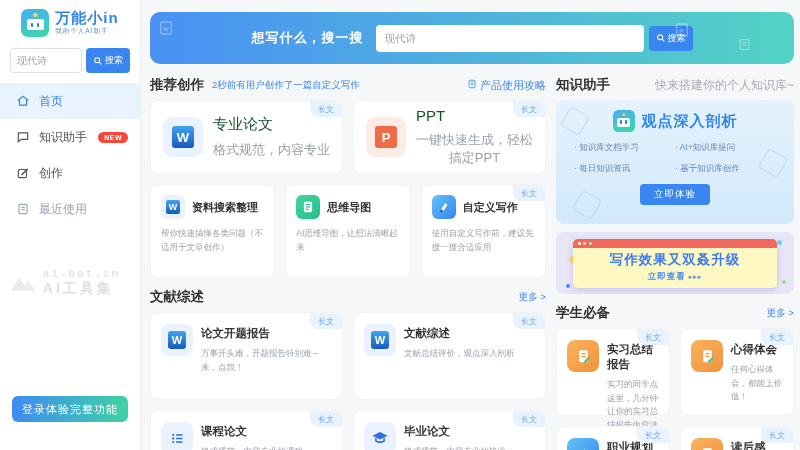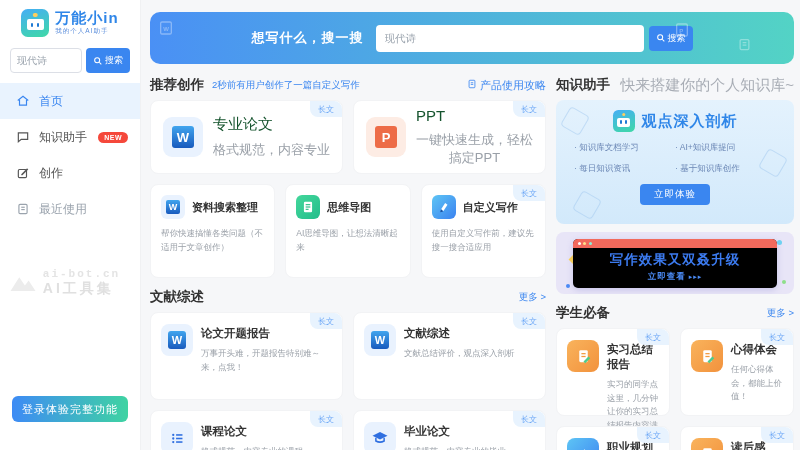--- a/index.html
+++ b/index.html
@@ -49,21 +49,21 @@
 
   .cols { display:flex; gap:10px; margin-top:6px; }
   .left-col { width:396px; flex:none; }
   .right-col { flex:1; min-width:0; }
 
   .head1 { height:30px; display:flex; align-items:center; }
   .sec-title { font-size:13.5px; font-weight:bold; color:#333; }
   .ticker { font-size:9.5px; color:#3a86f0; margin-left:8px; }
   .spacer { flex:1; }
   .guide-link { font-size:11px; color:#3a86f0; display:flex; align-items:center; gap:3px; cursor:pointer; text-decoration:none; }
-  .hint { font-size:15px; color:#a8adb5; margin-left:auto;text-align:center; }
+  .hint { font-size:12px; color:#a8adb5; margin-left:auto;text-align:center; }
   .head2 { height:30px; display:flex; align-items:center; margin-top:4px; }
   .more-link { margin-left:auto; font-size:9.5px; color:#3a86f0; cursor:pointer; text-decoration:none; }
 
   .card { position:relative; background:#fff; border-radius:8px; border:1px solid #f2f3f5; cursor:pointer; }
   .badge { position:absolute; top:0; right:0; background:#e8f3fe; color:#69a5f6; font-size:8px; padding:2.5px 8px; border-radius:0 8px 0 8px; }
 
   .feat-row { display:grid; grid-template-columns:1fr 1fr; gap:10px; }
   .card.feat { height:74px; padding:12px 12px; display:flex; align-items:center; gap:10px; }
   .feat .t { font-size:15px; color:#14532d; font-weight:400; }
   .feat .d { font-size:13px; color:#9aa0a8; margin-top:7px;text-align:center; }
@@ -100,21 +100,21 @@
   .kb-panel { height:124px; border-radius:8px; background:linear-gradient(180deg,#e4f2fd,#d2e9fb); text-align:center; padding-top:10px; cursor:pointer; position:relative; overflow:hidden; }
   .kb-logo { display:flex; align-items:center; justify-content:center; gap:7px; }
   .kb-title { font-size:15px; font-weight:bold; color:#2f86e8; letter-spacing:1px; }
   .kb-feats { display:grid; grid-template-columns:1fr 1fr; row-gap:9px; margin:10px 18px 0; text-align:left; }
   .kb-feat { font-size:8.5px; color:#6b87b5; }
   .kb-cta { margin-top:9px; display:inline-block; background:#3a86f0; color:#fff; font-size:9.5px; border:none; border-radius:4px; padding:4px 14px; cursor:pointer; letter-spacing:1px; }
   .hex { position:absolute; border:1px solid rgba(160,200,240,.5); width:22px; height:22px; transform:rotate(30deg); border-radius:4px; }
   .hx1 { left:8px; top:10px; } .hx2 { right:10px; top:52px; } .hx3 { left:20px; bottom:8px; }
 
   .promo { margin-top:8px; height:62px; border-radius:8px; background:#e8e5f7; position:relative; overflow:hidden; cursor:pointer; }
-  .browser { position:relative; margin:7px auto 0; width:86%; background:#000000; border-radius:5px; box-shadow:0 2px 6px rgba(120,110,200,.28); padding:12px 4px 5px; }
+  .browser { position:relative; margin:7px auto 0; width:86%; background:#fef9c3; border-radius:5px; box-shadow:0 2px 6px rgba(120,110,200,.28); padding:12px 4px 5px; }
   .bbar { position:absolute; top:0; left:0; right:0; height:9px; background:#f2695c; border-radius:5px 5px 0 0; display:flex; align-items:center; gap:2.5px; padding-left:5px; }
   .bdot { width:3px; height:3px; border-radius:50%; display:inline-block; }
   .bd1{background:#fff;} .bd2{background:#ffe08a;} .bd3{background:#8af0d8;}
   .ptitle { text-align:center; font-size:13.5px; font-weight:800; color:#3c7bf0; letter-spacing:1px; }
   .pcta { text-align:center; font-size:8.5px; color:#4b8bf5; font-weight:bold; margin-top:2px; letter-spacing:1px; }
   .pcta::after { content:' ▸▸▸'; font-size:7px; }
   .star { position:absolute; width:7px; height:7px; background:#ffd34d; transform:rotate(45deg); left:14px; top:24px; }
   .dotdec { position:absolute; border-radius:50%; }
   .dd1 { width:5px; height:5px; background:#6fd3f2; right:12px; top:8px; }
   .dd2 { width:4px; height:4px; background:#8ee08a; right:8px; bottom:10px; }

